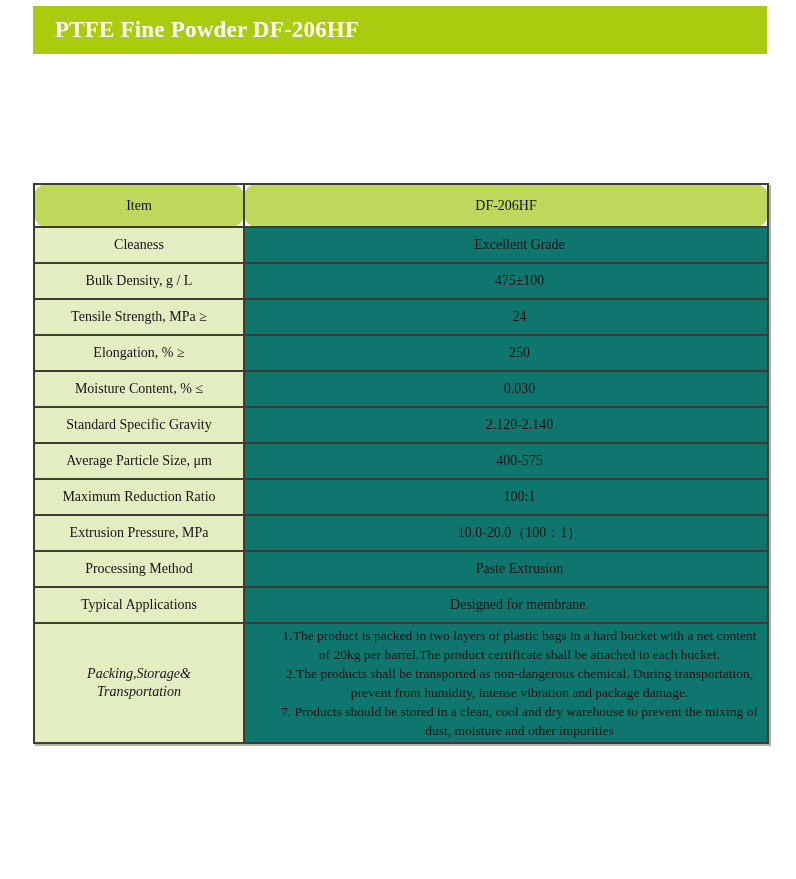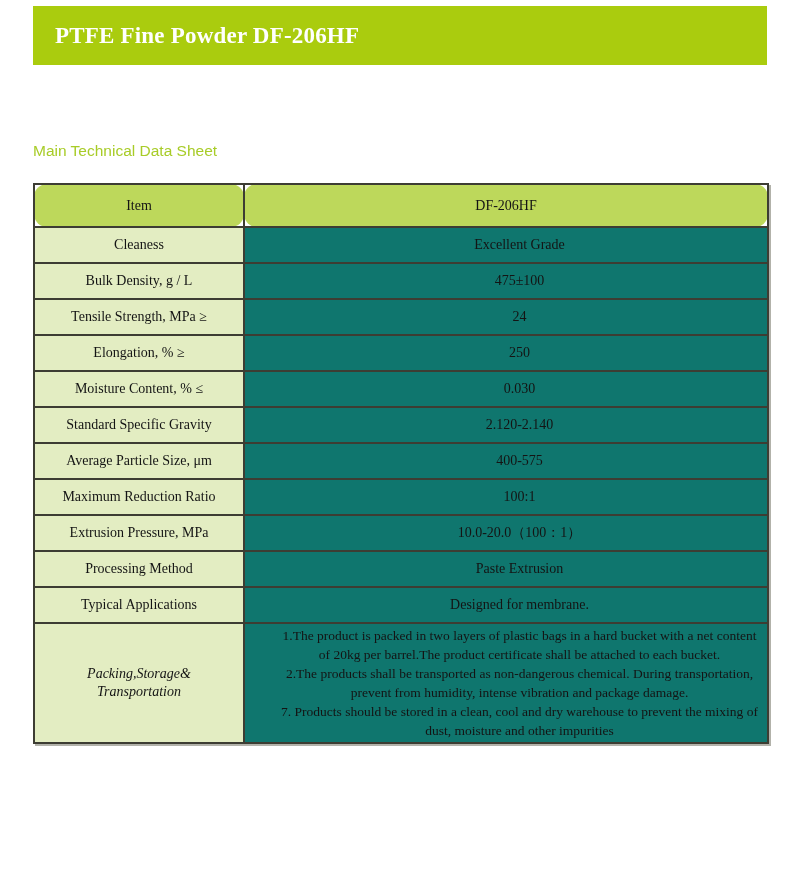--- a/index.html
+++ b/index.html
@@ -19,21 +19,21 @@
     position: relative;
     width: 796px;
     height: 879px;
   }
   
   .banner {
     position: absolute;
     left: 33px;
     top: 6px;
     width: 734px;
-    height: 59px;
+    height: 48px;
     background: #aacc0e;
     display: flex;
     align-items: center;
   }
   .banner h1 {
     margin: 0;
     padding-left: 22px;
     font-family: "Liberation Serif", serif;
     font-weight: bold;
     font-size: 23px;
@@ -96,21 +96,20 @@
 </style>
 </head>
 <body>
 
 <div class="page">
 
   <header class="banner">
     <h1>PTFE Fine Powder DF-206HF</h1>
   </header>
 
-  <h2 class="section-heading">Main Technical Data Sheet</h2>
 
   <table class="tech-table">
     <colgroup>
       <col class="col-item">
       <col class="col-value">
     </colgroup>
     <thead>
       <tr>
         <th>Item</th>
         <th>DF-206HF</th>

